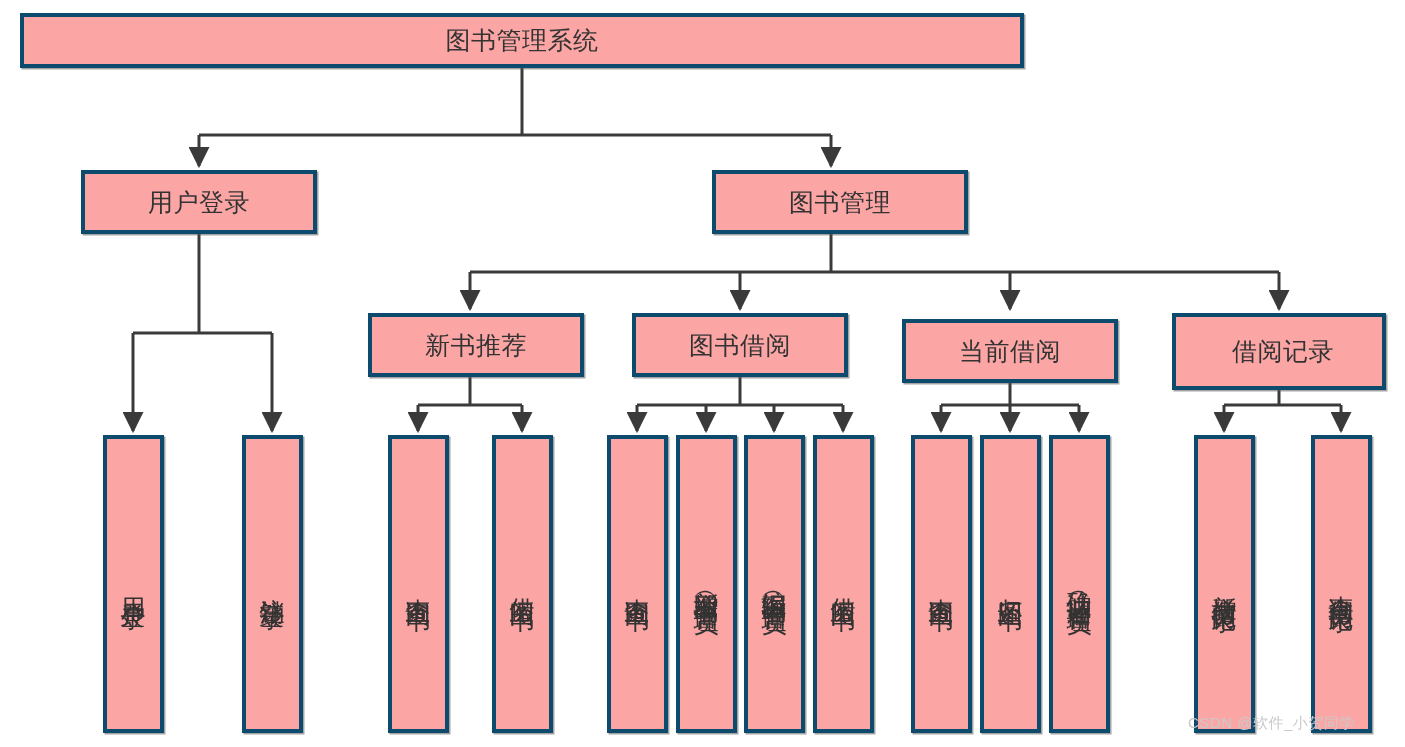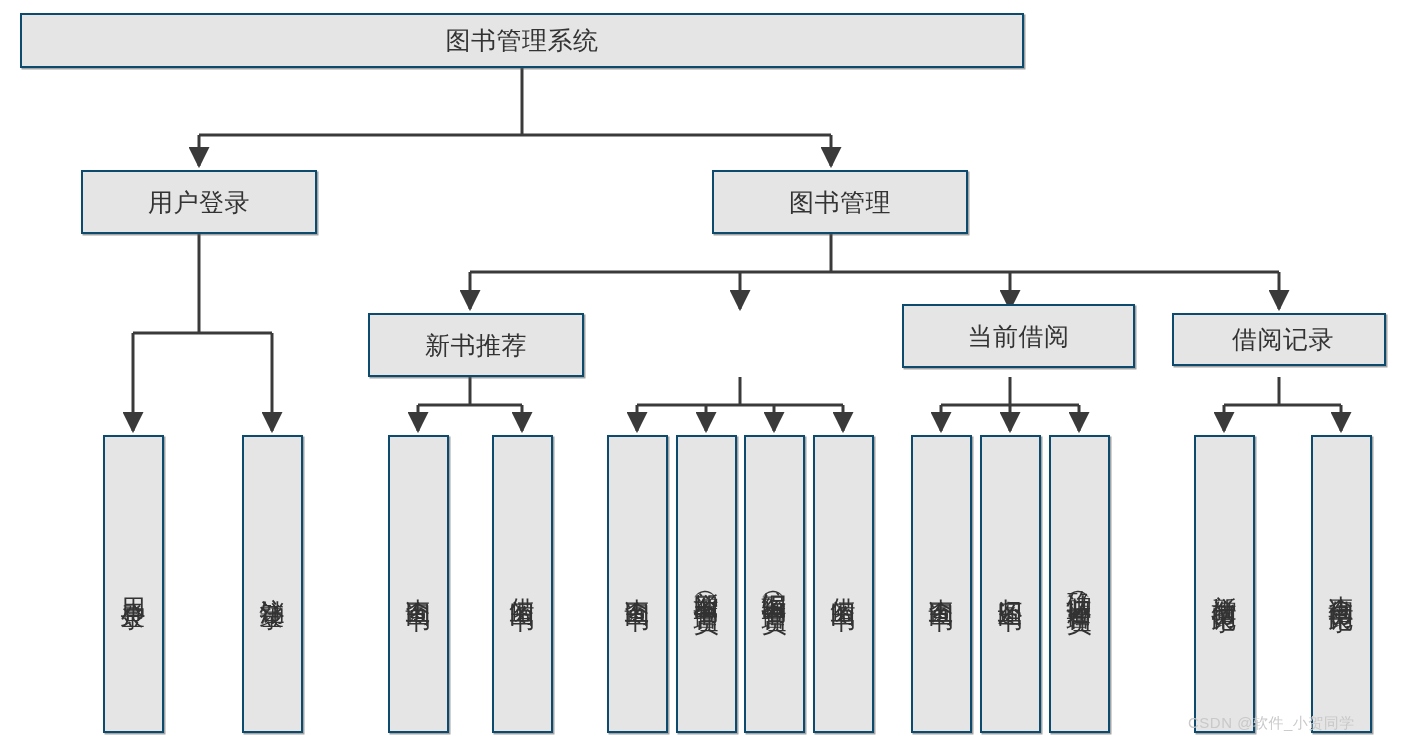--- a/index.html
+++ b/index.html
@@ -20,22 +20,22 @@
     position: absolute;
     left: 0;
     top: 0;
     width: 1405px;
     height: 747px;
     pointer-events: none;
   }
   .node {
     position: absolute;
     box-sizing: border-box;
-    background: #e5e5e5;
-    border: 2px solid #0c4a6e;
+    background: #fca5a5;
+    border: 4px solid #0c4a6e;
     box-shadow: 1.5px 1.5px 0 0 rgba(90,90,90,0.55);
     display: flex;
     align-items: center;
     justify-content: center;
     color: #333333;
     z-index: 2;
   }
   .node-label {
     display: block;
     text-align: center;
@@ -140,24 +140,27 @@
   <div class="node horiz" style="left:81px; top:170px; width:236px; height:64px;">
     <span class="node-label">用户登录</span>
   </div>
   <div class="node horiz" style="left:712px; top:170px; width:256px; height:64px;">
     <span class="node-label">图书管理</span>
   </div>
 
   <div class="node horiz" style="left:368px; top:313px; width:216px; height:64px;">
     <span class="node-label">新书推荐</span>
   </div>
-  <div class="node horiz" style="left:902px; top:304px; width:233px; height:64px;">
+  <div class="node horiz" style="left:632px; top:313px; width:216px; height:64px;">
+    <span class="node-label">图书借阅</span>
+  </div>
+  <div class="node horiz" style="left:902px; top:319px; width:216px; height:64px;">
     <span class="node-label">当前借阅</span>
   </div>
-  <div class="node horiz" style="left:1172px; top:313px; width:214px; height:53px;padding-left:8px;">
+  <div class="node horiz" style="left:1172px; top:313px; width:214px; height:77px;padding-left:8px;">
     <span class="node-label">借阅记录</span>
   </div>
 
   <div class="node vert" style="left:103px; top:435px; width:61px; height:298px;">
     <span class="node-label">用户登录</span>
   </div>
   <div class="node vert" style="left:242px; top:435px; width:61px; height:298px;">
     <span class="node-label">注销登录</span>
   </div>
 

